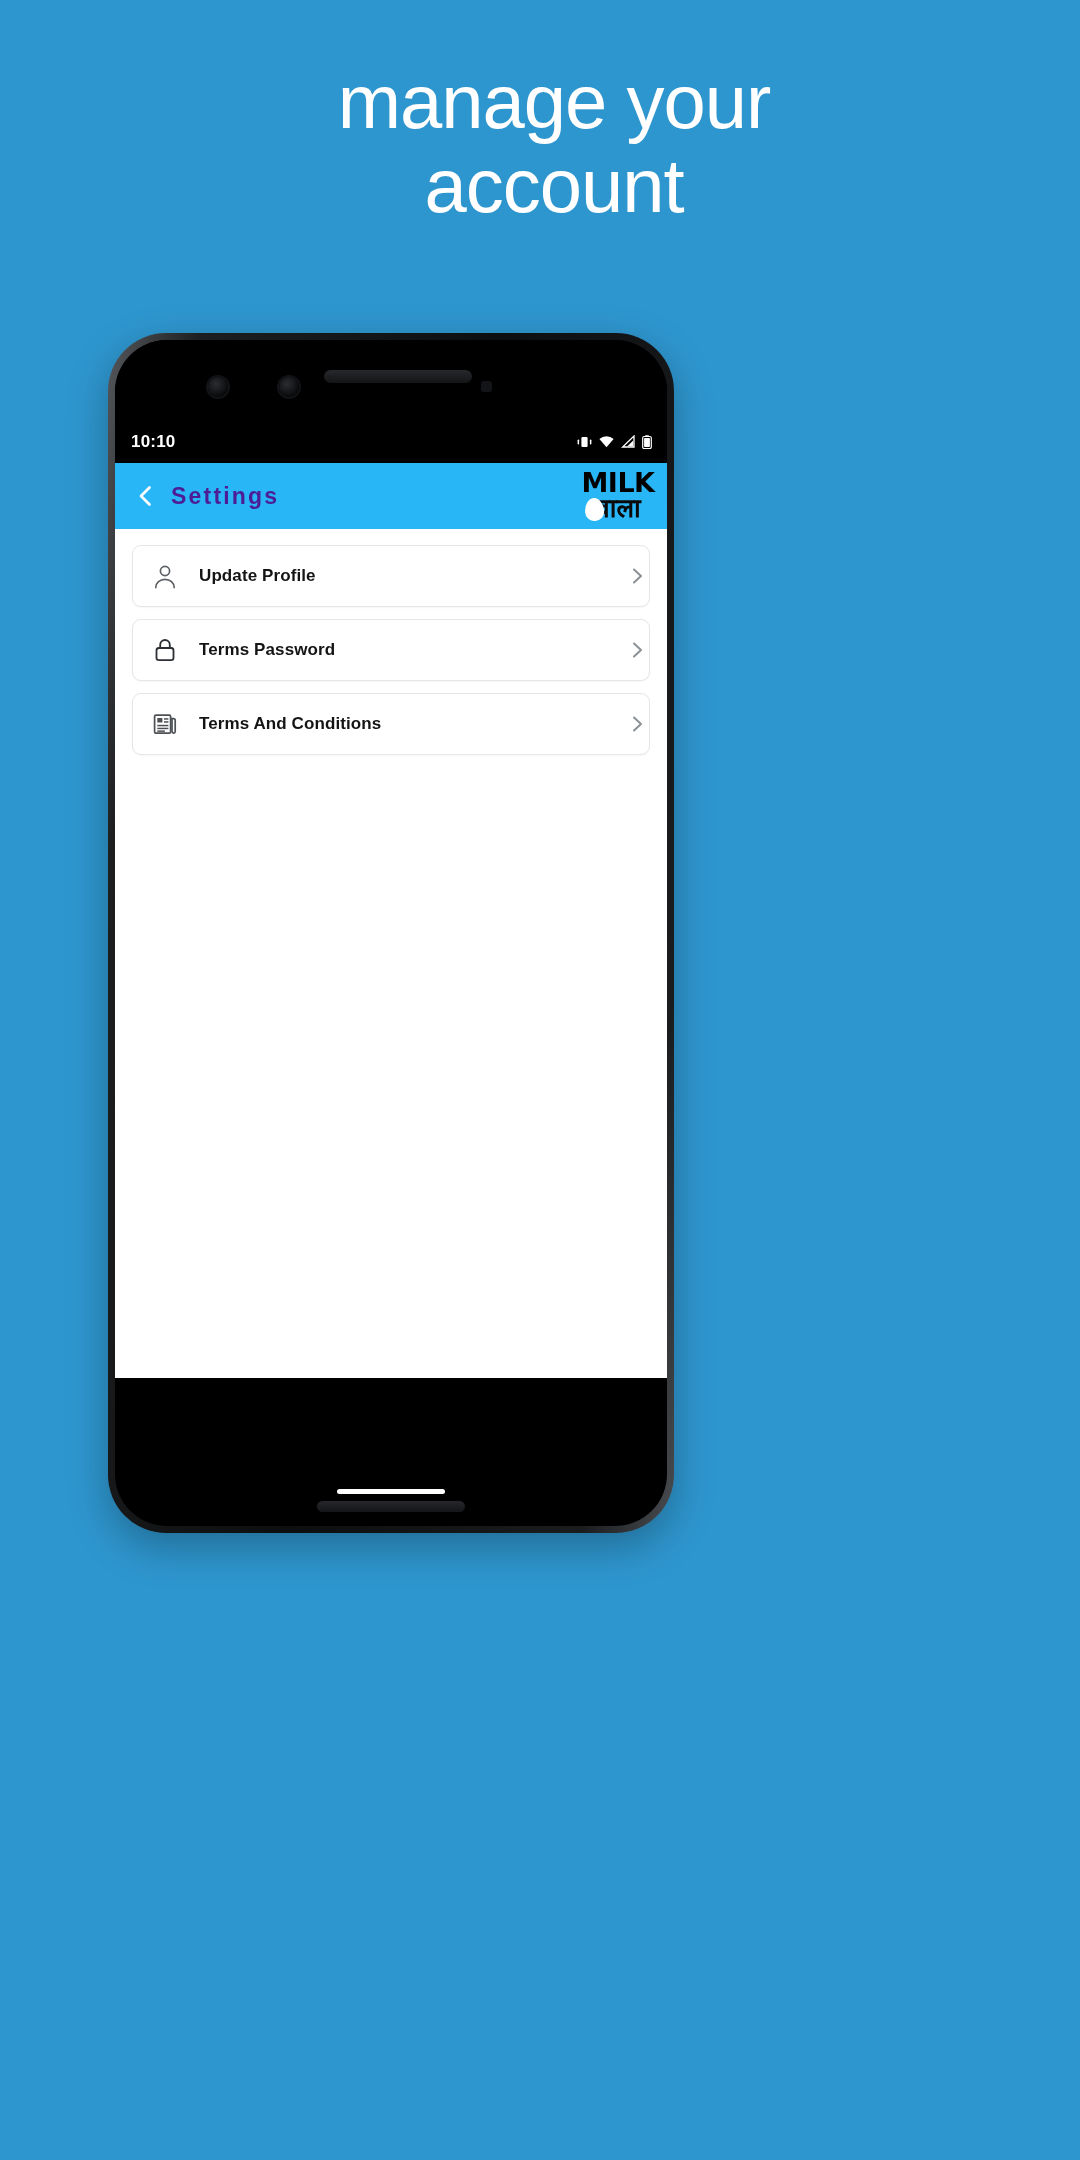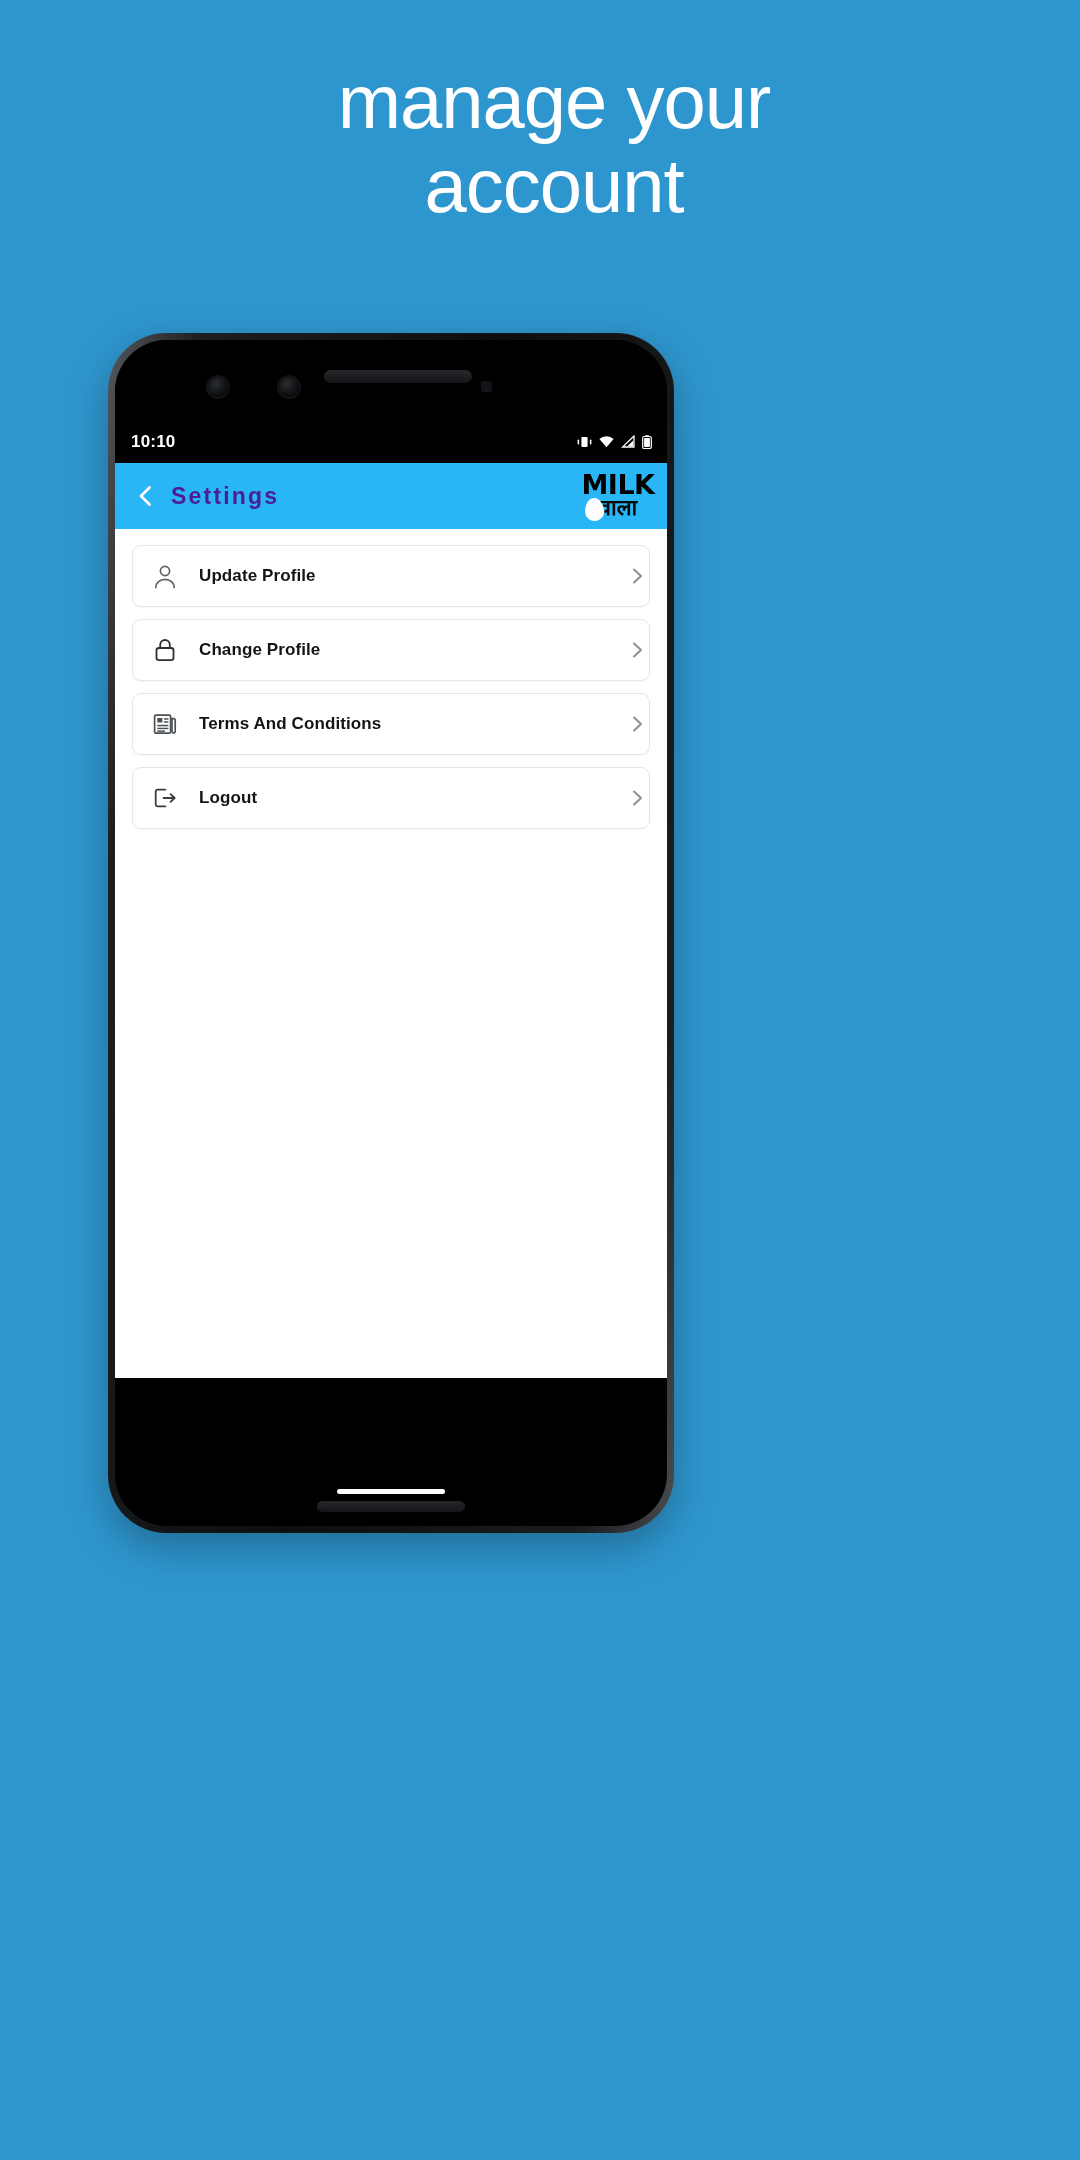--- a/index.html
+++ b/index.html
@@ -98,21 +98,21 @@
     position: absolute; right: 8px; top: 50%; transform: translateY(-50%);
     width: 82px; height: 56px;
     display: flex; flex-direction: column; align-items: center; justify-content: center;
   }
   .brand-milk {
     font-size: 27px; font-weight: 900; color:#000000;
     letter-spacing: -0.5px; line-height: 0.9;
     font-family: "DejaVu Sans", sans-serif;
   }
   .brand-hindi {
-    font-size: 22px; font-weight: 700; color:#0a0a0a;
+    font-size: 26px; font-weight: 700; color:#0a0a0a;
     line-height: 1; margin-top: -1px;
     font-family: "DejaVu Sans", sans-serif;
   }
   .brand-drop {
     position: absolute; left: 8px; bottom: 3px;
     width: 19px; height: 23px;
     background: #ffffff;
     border-radius: 50% 50% 50% 50% / 62% 62% 40% 40%;
     transform: rotate(-4deg);
   }
@@ -240,21 +240,21 @@
           </span>
         </div>
 
         <div class="row">
           <span class="row-icon">
             <svg width="26" height="26" viewBox="0 0 26 26">
               <rect x="4.5" y="11" width="17" height="12.2" rx="2.4" fill="none" stroke="#2c2f33" stroke-width="1.8"></rect>
               <path d="M8.2 11 V7.8 a4.8 4.8 0 0 1 9.6 0 V11" fill="none" stroke="#2c2f33" stroke-width="1.8" stroke-linecap="round"></path>
             </svg>
           </span>
-          <span class="row-label">Change Profile</span>
+          <span class="row-label">Terms Password</span>
           <span class="row-chevron">
             <svg width="20" height="20" viewBox="0 0 20 20">
               <path d="M7 3.5 L14 10 L7 16.5" fill="none" stroke="#8b9095" stroke-width="2" stroke-linecap="round" stroke-linejoin="round"></path>
             </svg>
           </span>
         </div>
 
         <div class="row">
           <span class="row-icon">
             <svg width="26" height="26" viewBox="0 0 26 26">
@@ -269,35 +269,20 @@
             </svg>
           </span>
           <span class="row-label">Terms And Conditions</span>
           <span class="row-chevron">
             <svg width="20" height="20" viewBox="0 0 20 20">
               <path d="M7 3.5 L14 10 L7 16.5" fill="none" stroke="#8b9095" stroke-width="2" stroke-linecap="round" stroke-linejoin="round"></path>
             </svg>
           </span>
         </div>
 
-        <div class="row">
-          <span class="row-icon">
-            <svg width="26" height="26" viewBox="0 0 26 26">
-              <path d="M13.4 4.6 H5.6 a1.9 1.9 0 0 0 -1.9 1.9 v13 a1.9 1.9 0 0 0 1.9 1.9 h7.8" fill="none" stroke="#3a3d41" stroke-width="1.8" stroke-linecap="round"></path>
-              <path d="M11.6 13 H22.4" fill="none" stroke="#3a3d41" stroke-width="1.8" stroke-linecap="round"></path>
-              <path d="M18.6 9.2 L22.6 13 L18.6 16.8" fill="none" stroke="#3a3d41" stroke-width="1.8" stroke-linecap="round" stroke-linejoin="round"></path>
-            </svg>
-          </span>
-          <span class="row-label">Logout</span>
-          <span class="row-chevron">
-            <svg width="20" height="20" viewBox="0 0 20 20">
-              <path d="M7 3.5 L14 10 L7 16.5" fill="none" stroke="#8b9095" stroke-width="2" stroke-linecap="round" stroke-linejoin="round"></path>
-            </svg>
-          </span>
-        </div>
 
       </div>
     </div>
 
     <div class="navbar"></div>
     <div class="home-indicator"></div>
     <div class="bottom-speaker"></div>
 
   </div>
 </div>

